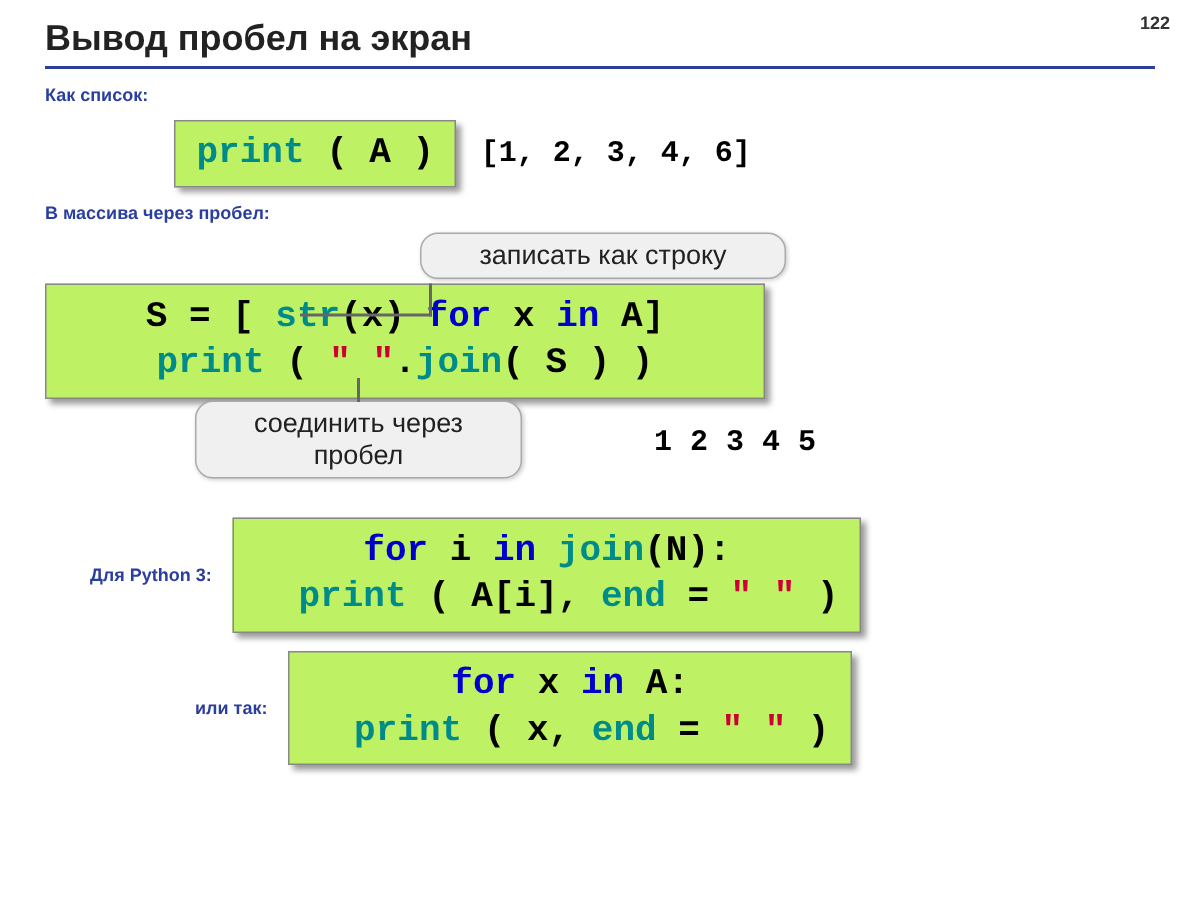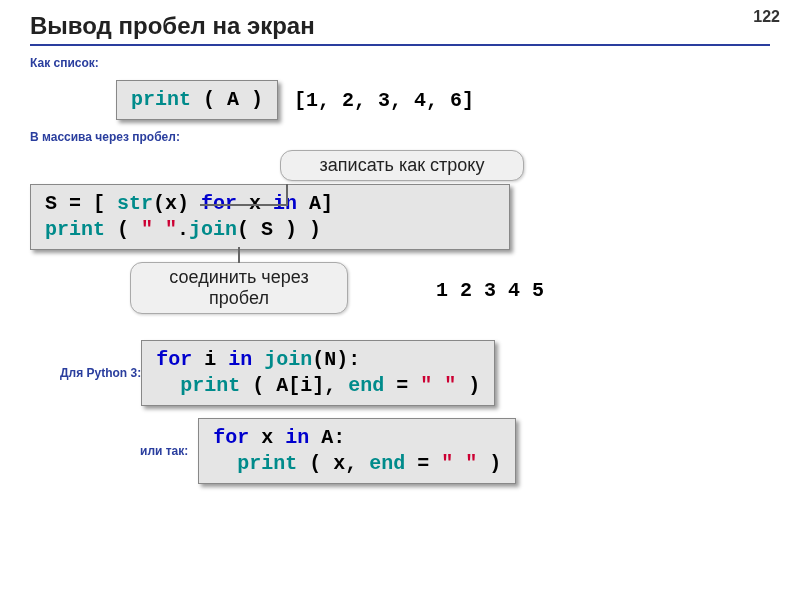--- a/index.html
+++ b/index.html
@@ -9,49 +9,50 @@
       background: #fff;
       font-family: Arial, Helvetica, sans-serif;
       padding: 12px 30px 0 30px;
       position: relative;
       overflow: hidden;
     }
     .page-num {
       position: absolute;
       top: 8px;
       right: 20px;
-      font-size: 16px;
+      font-size: 12px;
       font-weight: bold;
       color: #333;
     }
     .title {
       font-size: 24px;
       font-weight: bold;
       color: #222;
       border-bottom: 2px solid #2a3e9e;
       padding-bottom: 4px;
       margin-bottom: 10px;
     }
     .subtitle {
       font-size: 12px;
       font-weight: bold;
       color: #2a3e9e;
       margin: 10px 0 10px 0;
     }
     .code-box {
-      background: #e5e5e5;
+      background: #bef264;
       border: 1px solid #888;
       box-shadow: 3px 3px 4px rgba(0,0,0,0.4);
       padding: 6px 14px;
       font-family: "Courier New", monospace;
-      font-size: 20px;
+      font-size: 24px;
       font-weight: bold;
       display: inline-block;
       line-height: 1.3;
       white-space: pre;
+      text-align: center;
     }
     .row { display: flex; align-items: center; margin: 4px 0 10px 0; }
     .output-text {
       font-family: "Courier New", monospace;
       font-size: 20px;
       font-weight: bold;
       margin-left: 16px;
     }
     .callout {
       background: #f0f0f0;
@@ -66,21 +67,21 @@
     }
     .callout-line {
       position: absolute;
       background: #666;
     }
     .kw-teal { color: #008b8b; }
     .kw-blue { color: #0000cd; }
     .kw-red  { color: #cc0033; }
     .section2 { position: relative; min-height: 180px; }
     .bottom-section { position: relative; }
-    .flex-inline { display: inline-flex; align-items: center; }
+    .flex-inline { display: inline-flex; align-items: center; gap: 14px; }
     .ml { margin-left: 86px; }
   </style>
 </head>
 <body>
 
 <div class="page-num">122</div>
 
 <div class="title">Вывод пробел на экран</div>
 
 <div class="subtitle">Как список:</div>
@@ -110,17 +111,17 @@
 </div>
 
 <div class="bottom-section">
   <div class="flex-inline" style="margin-left:30px; margin-top:6px;">
     <div class="subtitle" style="margin:0;">Для Python 3:</div>
     <div class="code-box"><span class="kw-blue">for</span><span> i </span><span class="kw-blue">in</span><span> </span><span class="kw-teal">join</span><span>(N):</span>
 <span>  </span><span class="kw-teal">print</span><span> ( A[i], </span><span class="kw-teal">end</span><span> = </span><span class="kw-red">" "</span><span> )</span></div>
   </div>
 
   <div class="flex-inline" style="margin-left:100px; margin-top:12px;">
-    <div class="subtitle" style="margin:10px;">или так:</div>
+    <div class="subtitle" style="margin:0;">или так:</div>
     <div class="code-box"><span class="kw-blue">for</span><span> x </span><span class="kw-blue">in</span><span> A:</span>
 <span>  </span><span class="kw-teal">print</span><span> ( x, </span><span class="kw-teal">end</span><span> = </span><span class="kw-red">" "</span><span> )</span></div>
   </div>
 </div>
 
 </body></html>

